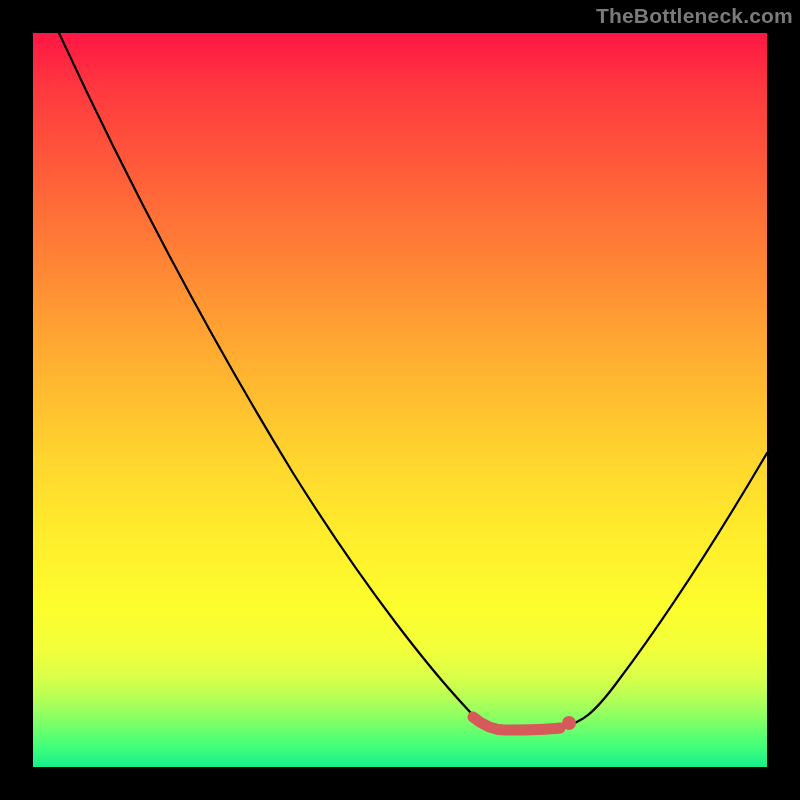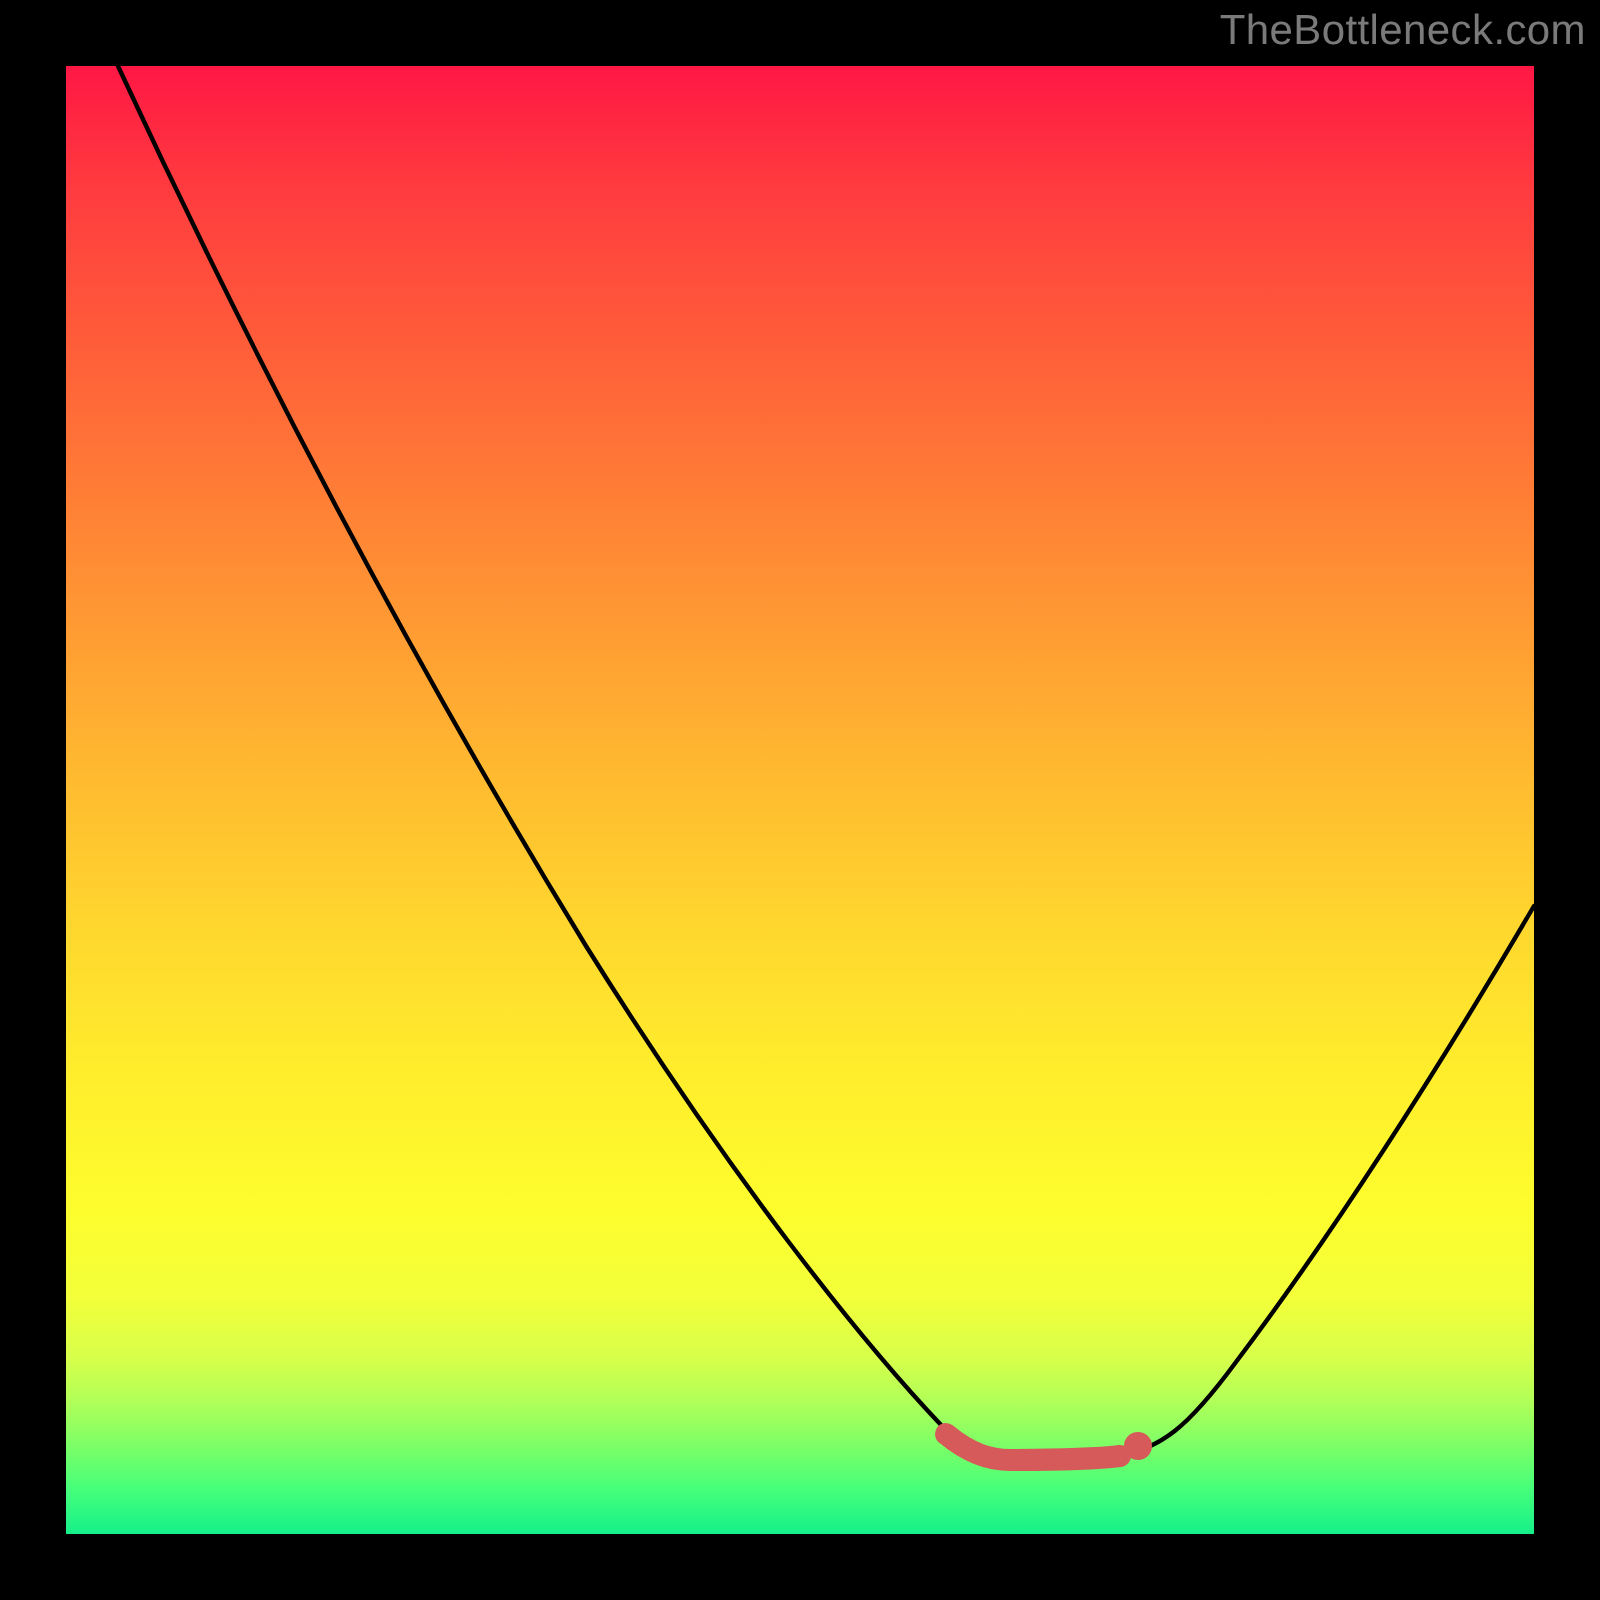--- a/index.html
+++ b/index.html
@@ -43,21 +43,21 @@
       #45ff7a 97%,
       #15f08a 100%
     );
   }
   .attribution {
     position: absolute;
     right: 7px;
     top: 4px;
     color: #7a7a7a;
     font-size: 21px;
-    font-weight: 400;
+    font-weight: 700;
     letter-spacing: 0.2px;
   }
   svg.curve {
     position: absolute;
     left: 0;
     top: 0;
     width: 734px;
     height: 734px;
   }
   .curve path {

